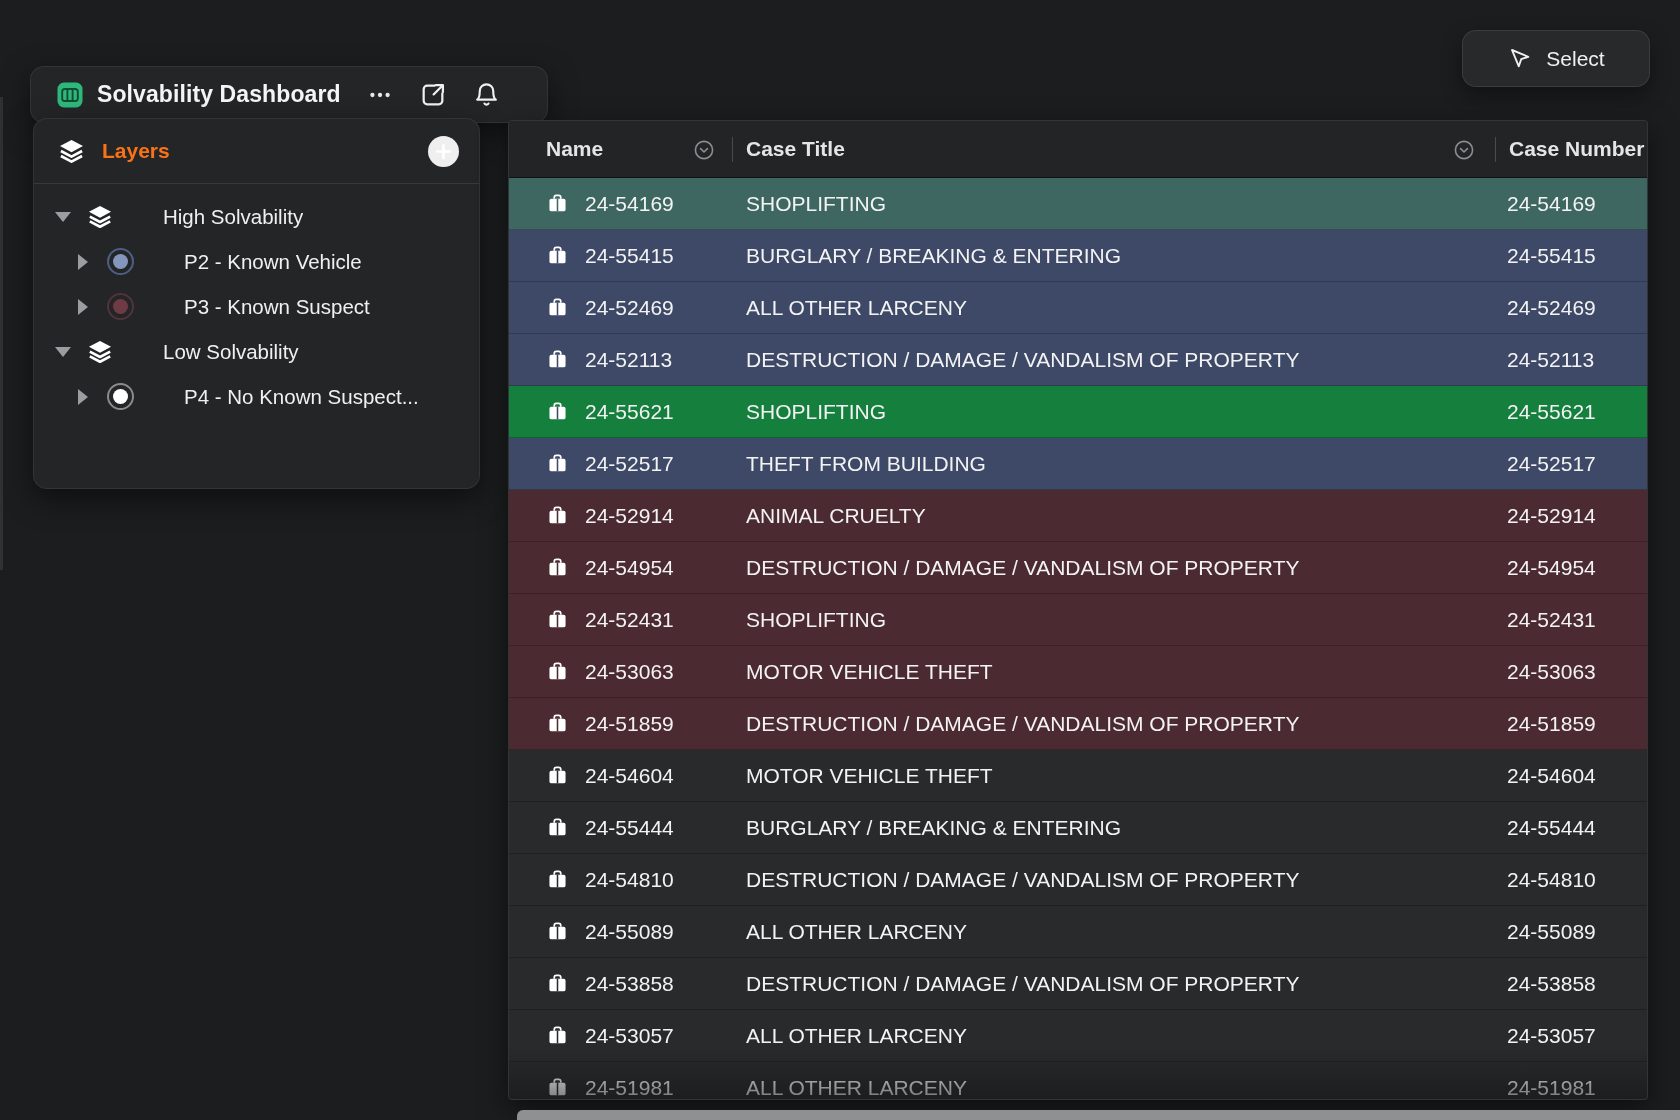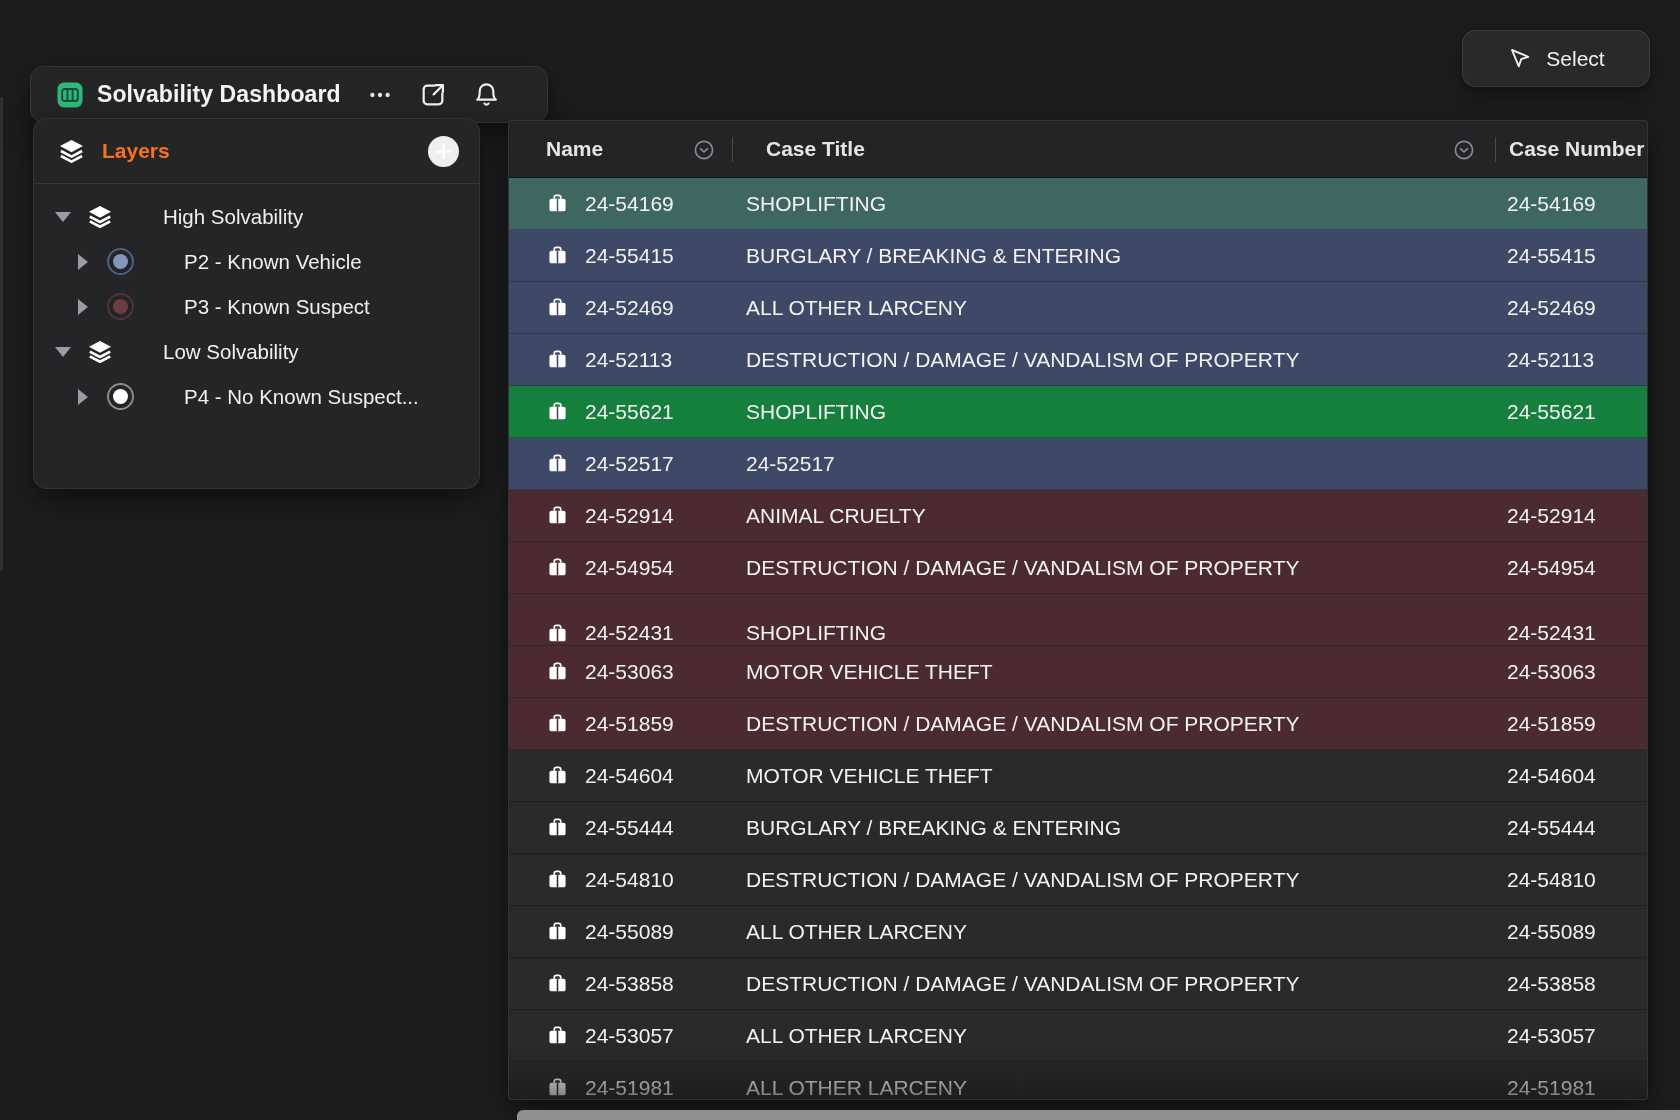--- a/index.html
+++ b/index.html
@@ -75,21 +75,21 @@
   }
   .thead {
     position:relative; height:57px; background:#232426;
     border-bottom:1px solid #121314;
     display:flex; align-items:center;
     font-size:21px; font-weight:600; color:#e4e5e6;
   }
   .th-name-label   { position:absolute; left:37px; }
   .th-filter-1     { position:absolute; left:183px; top:17px; }
   .th-div-1        { position:absolute; left:223px; top:16px; width:1px; height:25px; background:#4a4b4d; }
-  .th-title-label  { position:absolute; left:237px;margin-left:20px; }
+  .th-title-label  { position:absolute; left:237px; }
   .th-filter-2     { position:absolute; left:943px; top:17px; }
   .th-div-2        { position:absolute; left:986px; top:16px; width:1px; height:25px; background:#4a4b4d; }
   .th-number-label { position:absolute; left:1000px; width:140px; white-space:nowrap; overflow:hidden; }
   .th-filter-1, .th-filter-2 { cursor:pointer; background:none; border:none; padding:0; }
 
   .trow {
     height:52px; display:flex; align-items:center;
     border-bottom:1px solid rgba(0,0,0,0.22);
     font-size:21px; color:#f3f3f4; cursor:pointer;
   }
@@ -291,20 +291,21 @@
       </div>
       <div class="trow" style="background: rgb(61, 73, 102);">
         <span class="cell-name">
           <svg class="bc-icon" width="23" height="23" viewBox="0 0 24 24">
             <path d="M8.6 7V5.7A2.2 2.2 0 0 1 10.8 3.5h2.4a2.2 2.2 0 0 1 2.2 2.2V7" fill="none" stroke="#ffffff" stroke-width="1.8"></path>
             <rect x="3.6" y="7" width="16.8" height="13.2" rx="2" fill="#ffffff"></rect>
             <rect x="11.2" y="7" width="1.6" height="13.2" fill="#3d4966"></rect>
           </svg>
           <span>24-52517</span>
         </span>
+        <span class="cell-title">THEFT FROM BUILDING</span>
         <span class="cell-number">24-52517</span>
       </div>
       <div class="trow" style="background: rgb(75, 43, 49);">
         <span class="cell-name">
           <svg class="bc-icon" width="23" height="23" viewBox="0 0 24 24">
             <path d="M8.6 7V5.7A2.2 2.2 0 0 1 10.8 3.5h2.4a2.2 2.2 0 0 1 2.2 2.2V7" fill="none" stroke="#ffffff" stroke-width="1.8"></path>
             <rect x="3.6" y="7" width="16.8" height="13.2" rx="2" fill="#ffffff"></rect>
             <rect x="11.2" y="7" width="1.6" height="13.2" fill="#4b2b31"></rect>
           </svg>
           <span>24-52914</span>
@@ -317,21 +318,21 @@
           <svg class="bc-icon" width="23" height="23" viewBox="0 0 24 24">
             <path d="M8.6 7V5.7A2.2 2.2 0 0 1 10.8 3.5h2.4a2.2 2.2 0 0 1 2.2 2.2V7" fill="none" stroke="#ffffff" stroke-width="1.8"></path>
             <rect x="3.6" y="7" width="16.8" height="13.2" rx="2" fill="#ffffff"></rect>
             <rect x="11.2" y="7" width="1.6" height="13.2" fill="#4b2b31"></rect>
           </svg>
           <span>24-54954</span>
         </span>
         <span class="cell-title">DESTRUCTION / DAMAGE / VANDALISM OF PROPERTY</span>
         <span class="cell-number">24-54954</span>
       </div>
-      <div class="trow" style="background: rgb(75, 43, 49); align-items: flex-end;">
+      <div class="trow" style="background: rgb(75, 43, 49);">
         <span class="cell-name">
           <svg class="bc-icon" width="23" height="23" viewBox="0 0 24 24">
             <path d="M8.6 7V5.7A2.2 2.2 0 0 1 10.8 3.5h2.4a2.2 2.2 0 0 1 2.2 2.2V7" fill="none" stroke="#ffffff" stroke-width="1.8"></path>
             <rect x="3.6" y="7" width="16.8" height="13.2" rx="2" fill="#ffffff"></rect>
             <rect x="11.2" y="7" width="1.6" height="13.2" fill="#4b2b31"></rect>
           </svg>
           <span>24-52431</span>
         </span>
         <span class="cell-title">SHOPLIFTING</span>
         <span class="cell-number">24-52431</span>

